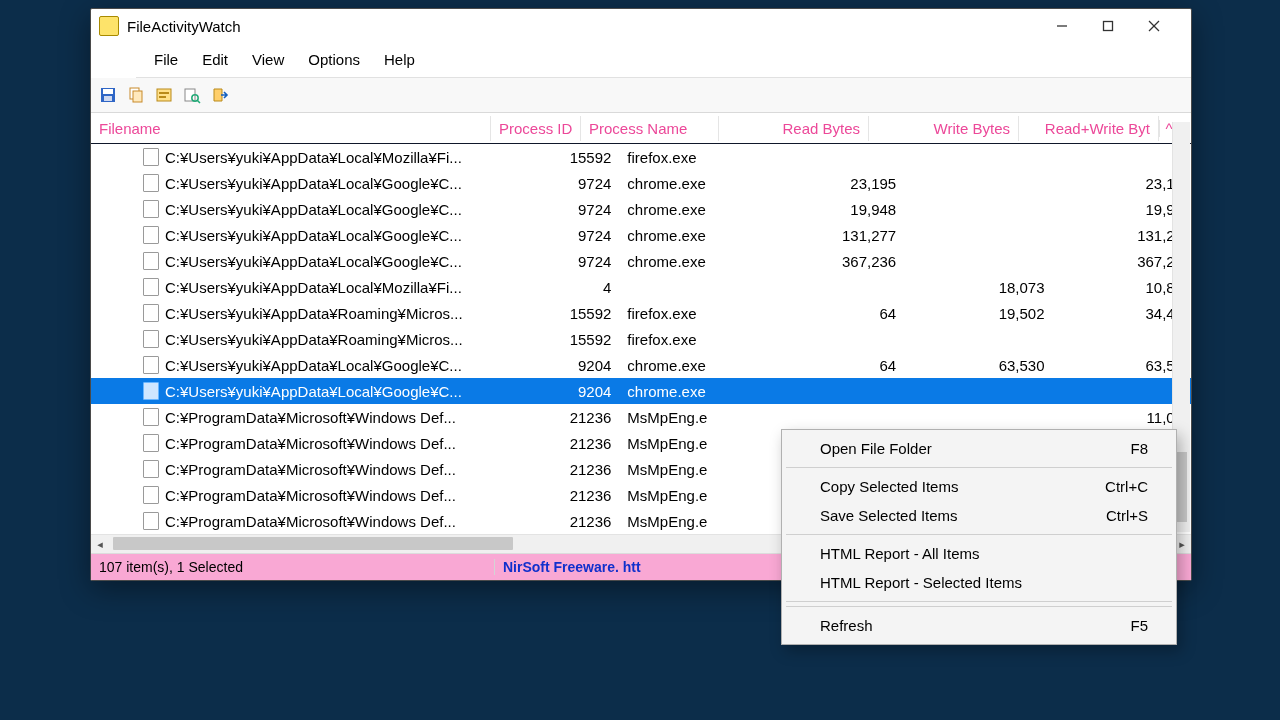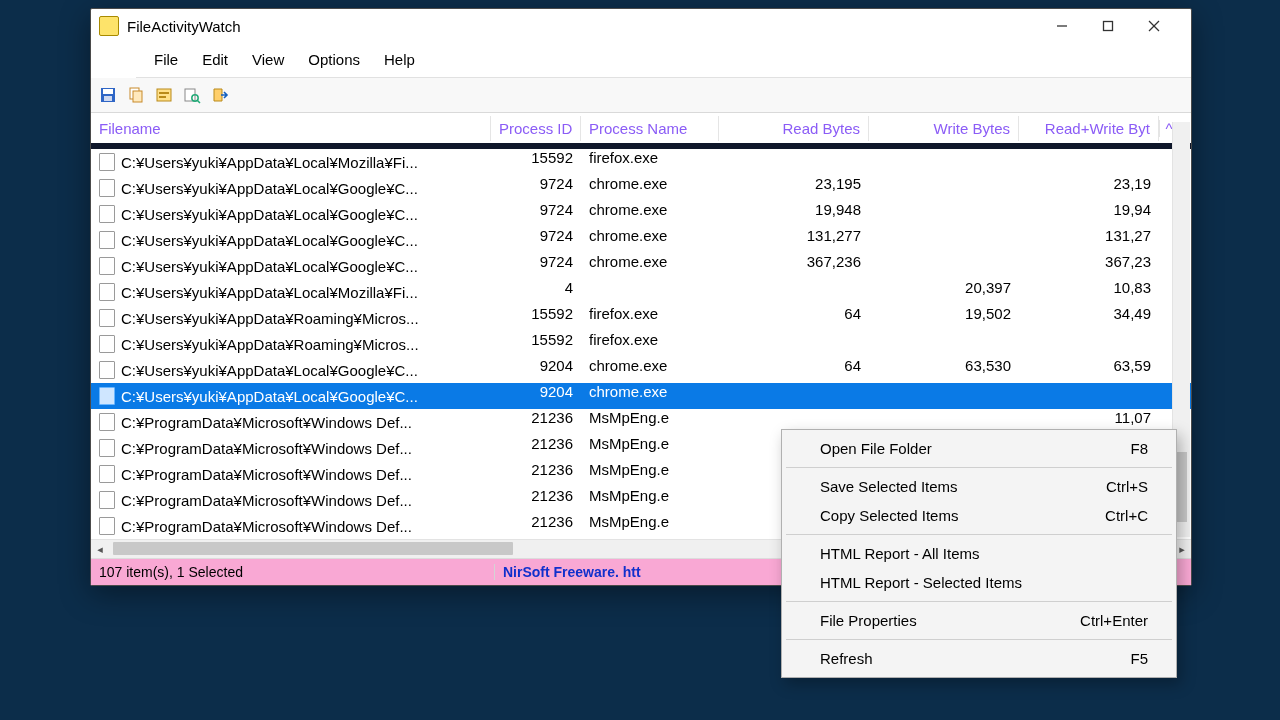--- a/index.html
+++ b/index.html
@@ -65,23 +65,23 @@
     gap: 6px;
   }
   .tbtn { width: 22px; height: 22px; display:flex;align-items:center;justify-content:center; }
   .tbtn svg { width: 18px; height: 18px; }
   
   .hdr {
     display: flex;
     height: 30px;
     align-items: center;
     background: #fff;
-    border-bottom: 6px solid #0f172a;
+    border-bottom: 1px solid #0f172a;
     font-size: 15px;
-    color: #8b5cf6;
+    color: #ec4899;
     position: relative;
   }
   .hcell {
     border-right: 1px solid #e5e5e5;
     padding: 4px 8px;
     box-sizing: border-box;
     white-space: nowrap;
     overflow: hidden;
   }
   .hcell.right { text-align: right; }
@@ -89,21 +89,23 @@
     width: 18px; text-align: center; border-left:1px solid #e5e5e5;
   }
   
   .list {
     font-size: 15px;
     background: #fff;
   }
   .row {
     display: flex;
     height: 26px;
+    align-items: center;
     white-space: nowrap;
+    padding-left: 44px;
   }
   .row.selected {
     background: #0a7ae6;
     color: #fff;
   }
   .cell {
     padding: 0 8px;
     box-sizing: border-box;
     overflow: hidden;
     text-overflow: clip;
@@ -333,21 +335,21 @@
         <div class="cell c5 right">367,23</div>
       </div>
       <div class="row">
         <div class="cell c0 fname">
           <span class="ficon"></span>
           <span>C:¥Users¥yuki¥AppData¥Local¥Mozilla¥Fi...</span>
         </div>
         <div class="cell c1 right">4</div>
         <div class="cell c2"></div>
         <div class="cell c3 right"></div>
-        <div class="cell c4 right">20,397</div>
+        <div class="cell c4 right">18,073</div>
         <div class="cell c5 right">10,83</div>
       </div>
       <div class="row">
         <div class="cell c0 fname">
           <span class="ficon"></span>
           <span>C:¥Users¥yuki¥AppData¥Roaming¥Micros...</span>
         </div>
         <div class="cell c1 right">15592</div>
         <div class="cell c2">firefox.exe</div>
         <div class="cell c3 right">64</div>
@@ -459,40 +461,36 @@
     <div class="vthumb"></div>
   </div>
 
   <div class="ctx" id="ctx">
       <div class="mi">
         <span>Open File Folder</span>
         <span>F8</span>
       </div>
       <div class="sep"></div>
       <div class="mi">
+        <span>Copy Selected Items</span>
+        <span>Ctrl+C</span>
+      </div>
+      <div class="mi">
         <span>Save Selected Items</span>
         <span>Ctrl+S</span>
       </div>
-      <div class="mi">
-        <span>Copy Selected Items</span>
-        <span>Ctrl+C</span>
-      </div>
       <div class="sep"></div>
       <div class="mi">
         <span>HTML Report - All Items</span>
         <span></span>
       </div>
       <div class="mi">
         <span>HTML Report - Selected Items</span>
         <span></span>
       </div>
       <div class="sep"></div>
-      <div class="mi">
-        <span>File Properties</span>
-        <span>Ctrl+Enter</span>
-      </div>
       <div class="sep"></div>
       <div class="mi">
         <span>Refresh</span>
         <span>F5</span>
       </div>
     </div>
 </div>
 
 </body></html>

